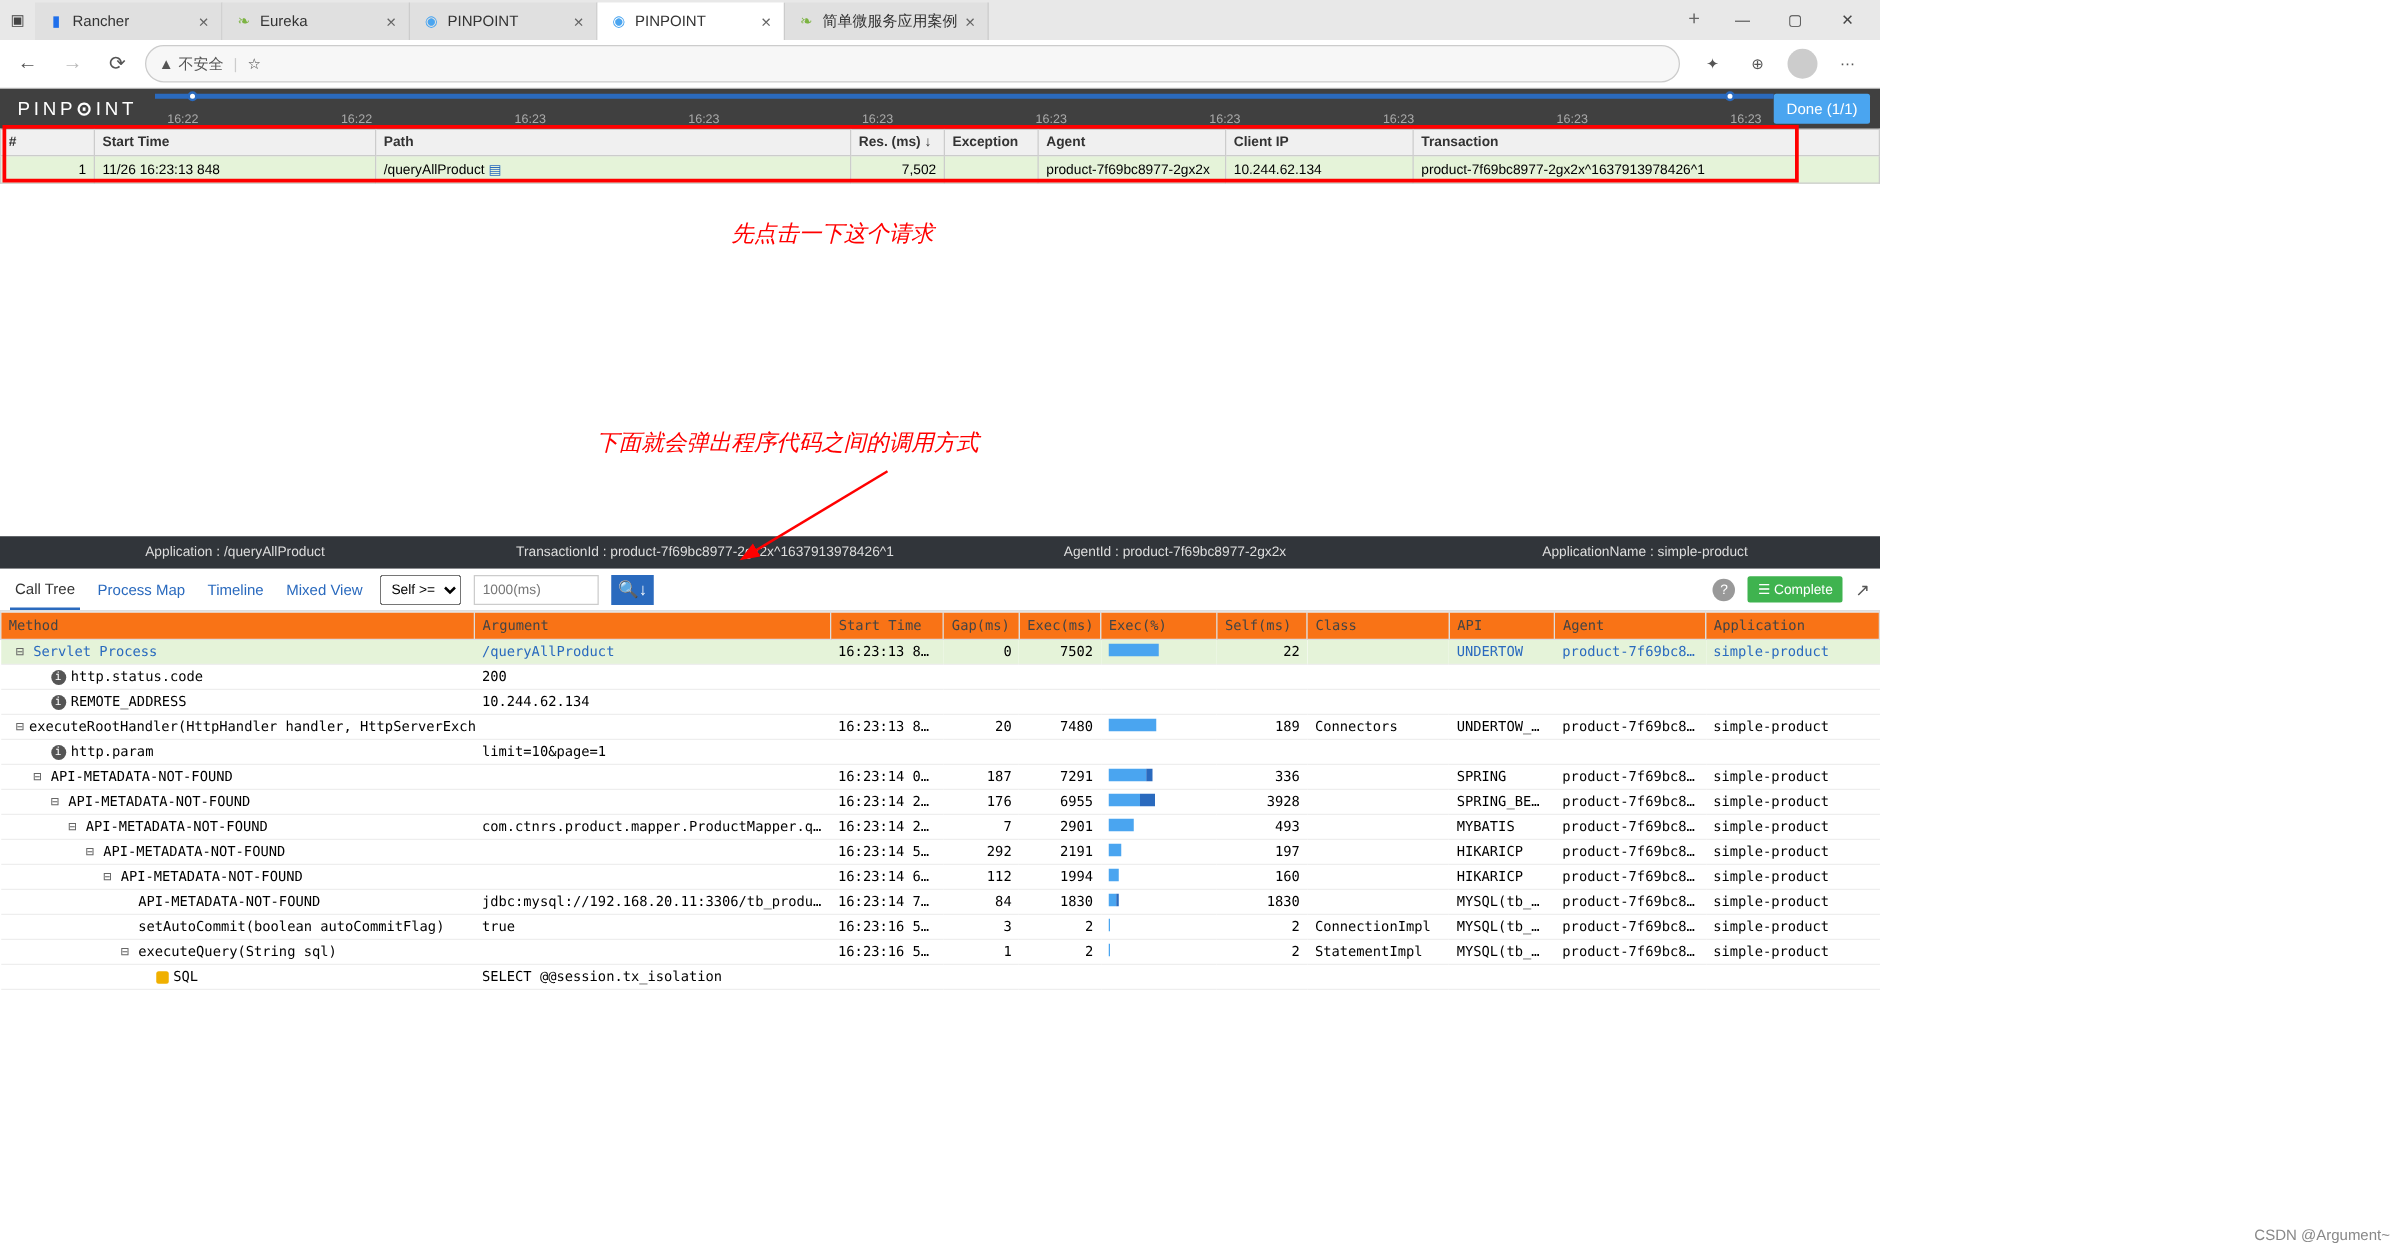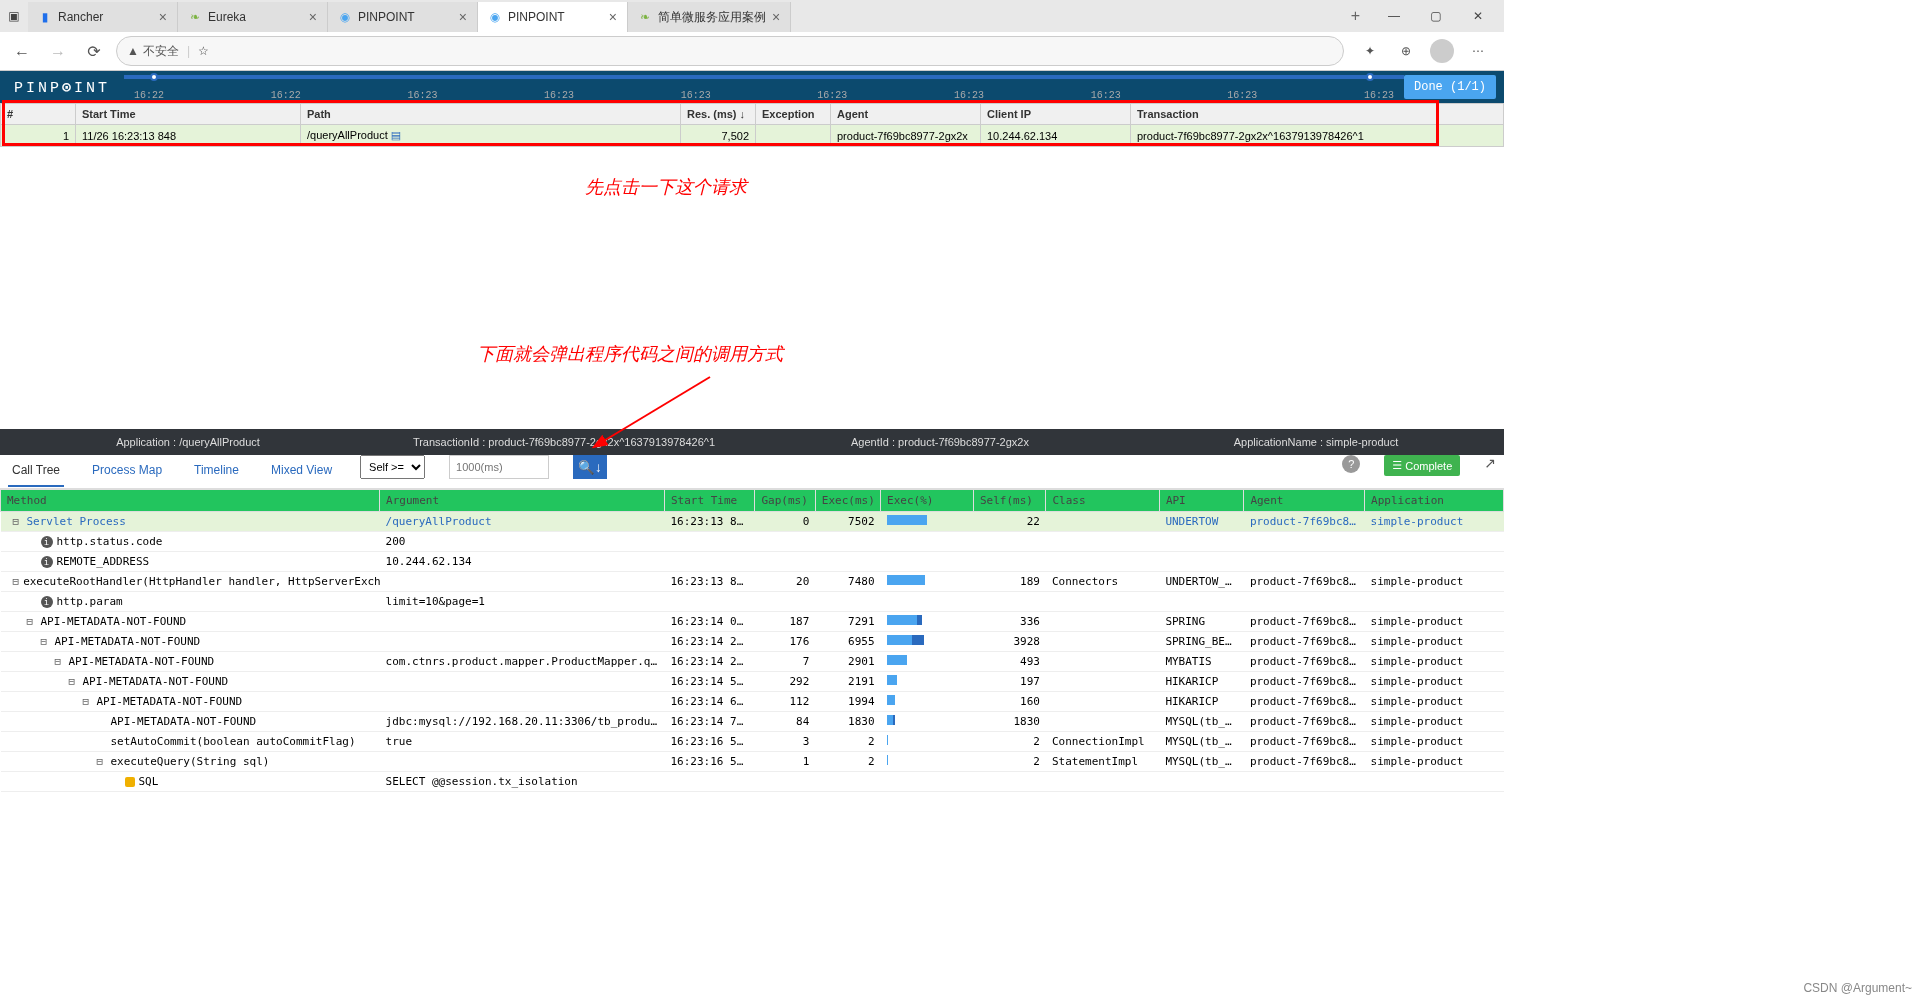--- a/index.html
+++ b/index.html
@@ -21,21 +21,21 @@
 .nav-bar { display: flex; align-items: center; height: 38px; padding: 0 8px; gap: 8px; background: #fff; }
 .nav-btn { width: 28px; height: 28px; display: flex; align-items: center; justify-content: center; color: #555; font-size: 16px; }
 .url-bar { flex: 1; display: flex; align-items: center; gap: 8px; height: 30px; padding: 0 10px; border: 1px solid #ccc; border-radius: 15px; background: #f7f7f7; font-size: 12px; color: #444; }
 .url-warn { display: flex; align-items: center; gap: 4px; color: #555; }
 .url-text { flex: 1; white-space: nowrap; overflow: hidden; }
 .right-icons { display: flex; gap: 12px; align-items: center; padding: 0 6px; }
 .icon-btn { width: 24px; height: 24px; display: flex; align-items: center; justify-content: center; color: #555; }
 .avatar { width: 24px; height: 24px; border-radius: 50%; background: #ccc; }
 
 
-.pp-header { display: flex; align-items: center; height: 32px; background: #0c4a6e; color: #fff; font-family: Liberation Mono, monospace; }
+.pp-header { display: flex; align-items: center; height: 32px; background: #404040; color: #fff; }
 .pp-logo { padding: 0 14px; font-size: 15px; letter-spacing: 3px; font-weight: 300; }
 .pp-logo b { font-weight: 700; }
 .timeline-bar { flex: 1; position: relative; height: 32px; }
 .timeline-track { position: absolute; top: 4px; left: 0; right: 0; height: 4px; background: #2a6abe; }
 .timeline-marker { position: absolute; top: 2px; width: 8px; height: 8px; border-radius: 50%; background: #fff; border: 2px solid #2a6abe; }
 .timeline-labels { position: absolute; bottom: 2px; left: 0; right: 0; display: flex; justify-content: space-between; padding: 0 10px; font-size: 10px; color: #aaa; }
 .done-badge { margin-right: 8px; padding: 5px 10px; background: #4aa5f0; color: #fff; font-size: 12px; border-radius: 2px; }
 
 
 .tx-table { width: 100%; border-collapse: collapse; font-size: 11px; }
@@ -45,34 +45,34 @@
 .red-box { position: absolute; border: 3px solid #f00; pointer-events: none; }
 
 
 .annotation { position: absolute; color: #f00; font-size: 18px; font-weight: 400; }
 .arrow { position: absolute; }
 
 
 .detail-header { display: flex; background: #31353a; color: #ddd; font-size: 11px; height: 26px; align-items: center; }
 .detail-header span { flex: 1; text-align: center; }
 
-.detail-toolbar { display: flex; align-items: flex-start; height: 34px; padding: 0 8px; gap: 24px; border-bottom: 1px solid #ddd; background: #fff; }
+.detail-toolbar { display: flex; align-items: center; height: 34px; padding: 0 8px; gap: 10px; border-bottom: 1px solid #ddd; background: #fff; }
 .dt-tab { font-size: 12px; color: #2a6abe; cursor: pointer; padding: 8px 4px; }
 .dt-tab.active { color: #333; border-bottom: 2px solid #2a6abe; }
 .dt-select { height: 24px; font-size: 11px; padding: 0 4px; }
 .dt-input { height: 24px; width: 100px; font-size: 11px; padding: 0 6px; border: 1px solid #ccc; }
 .dt-search { height: 24px; width: 34px; background: #2a6abe; color: #fff; border: none; display: flex; align-items: center; justify-content: center; }
 .dt-spacer { flex: 1; }
 .dt-complete { background: #3fb34f; color: #fff; padding: 4px 8px; font-size: 11px; border-radius: 2px; display: flex; align-items: center; gap: 3px; }
 .dt-help { width: 18px; height: 18px; border-radius: 50%; background: #999; color: #fff; display: flex; align-items: center; justify-content: center; font-size: 11px; }
 .dt-refresh { color: #555; font-size: 14px; }
 
 
 .ct-table { width: 100%; border-collapse: collapse; font-size: 11px; font-family: Consolas, monospace; table-layout: fixed; }
-.ct-table th { background: #22c55e; border: 1px solid #ddd; padding: 4px 6px; text-align: left; color: #444; font-weight: 400; }
+.ct-table th { background: #f97316; border: 1px solid #ddd; padding: 4px 6px; text-align: left; color: #444; font-weight: 400; }
 .ct-table td { border-bottom: 1px solid #eee; padding: 3px 6px; white-space: nowrap; overflow: hidden; text-overflow: ellipsis; }
 .ct-method { display: flex; align-items: center; gap: 4px; }
 .ct-toggle { width: 10px; display: inline-block; color: #666; }
 .ct-info-icon { width: 12px; height: 12px; border-radius: 50%; background: #555; color: #fff; display: inline-flex; align-items: center; justify-content: center; font-size: 9px; }
 .ct-db-icon { width: 10px; height: 10px; background: #f0b000; border-radius: 2px; display: inline-block; }
 .ct-row-hl { background: #e5f3d9; }
 .ct-link { color: #2a6abe; }
 .ct-num { text-align: right; }
 .exec-bar { height: 10px; background: #4aa5f0; display: inline-block; }
 .exec-bar2 { height: 10px; background: #2a6abe; display: inline-block; }

